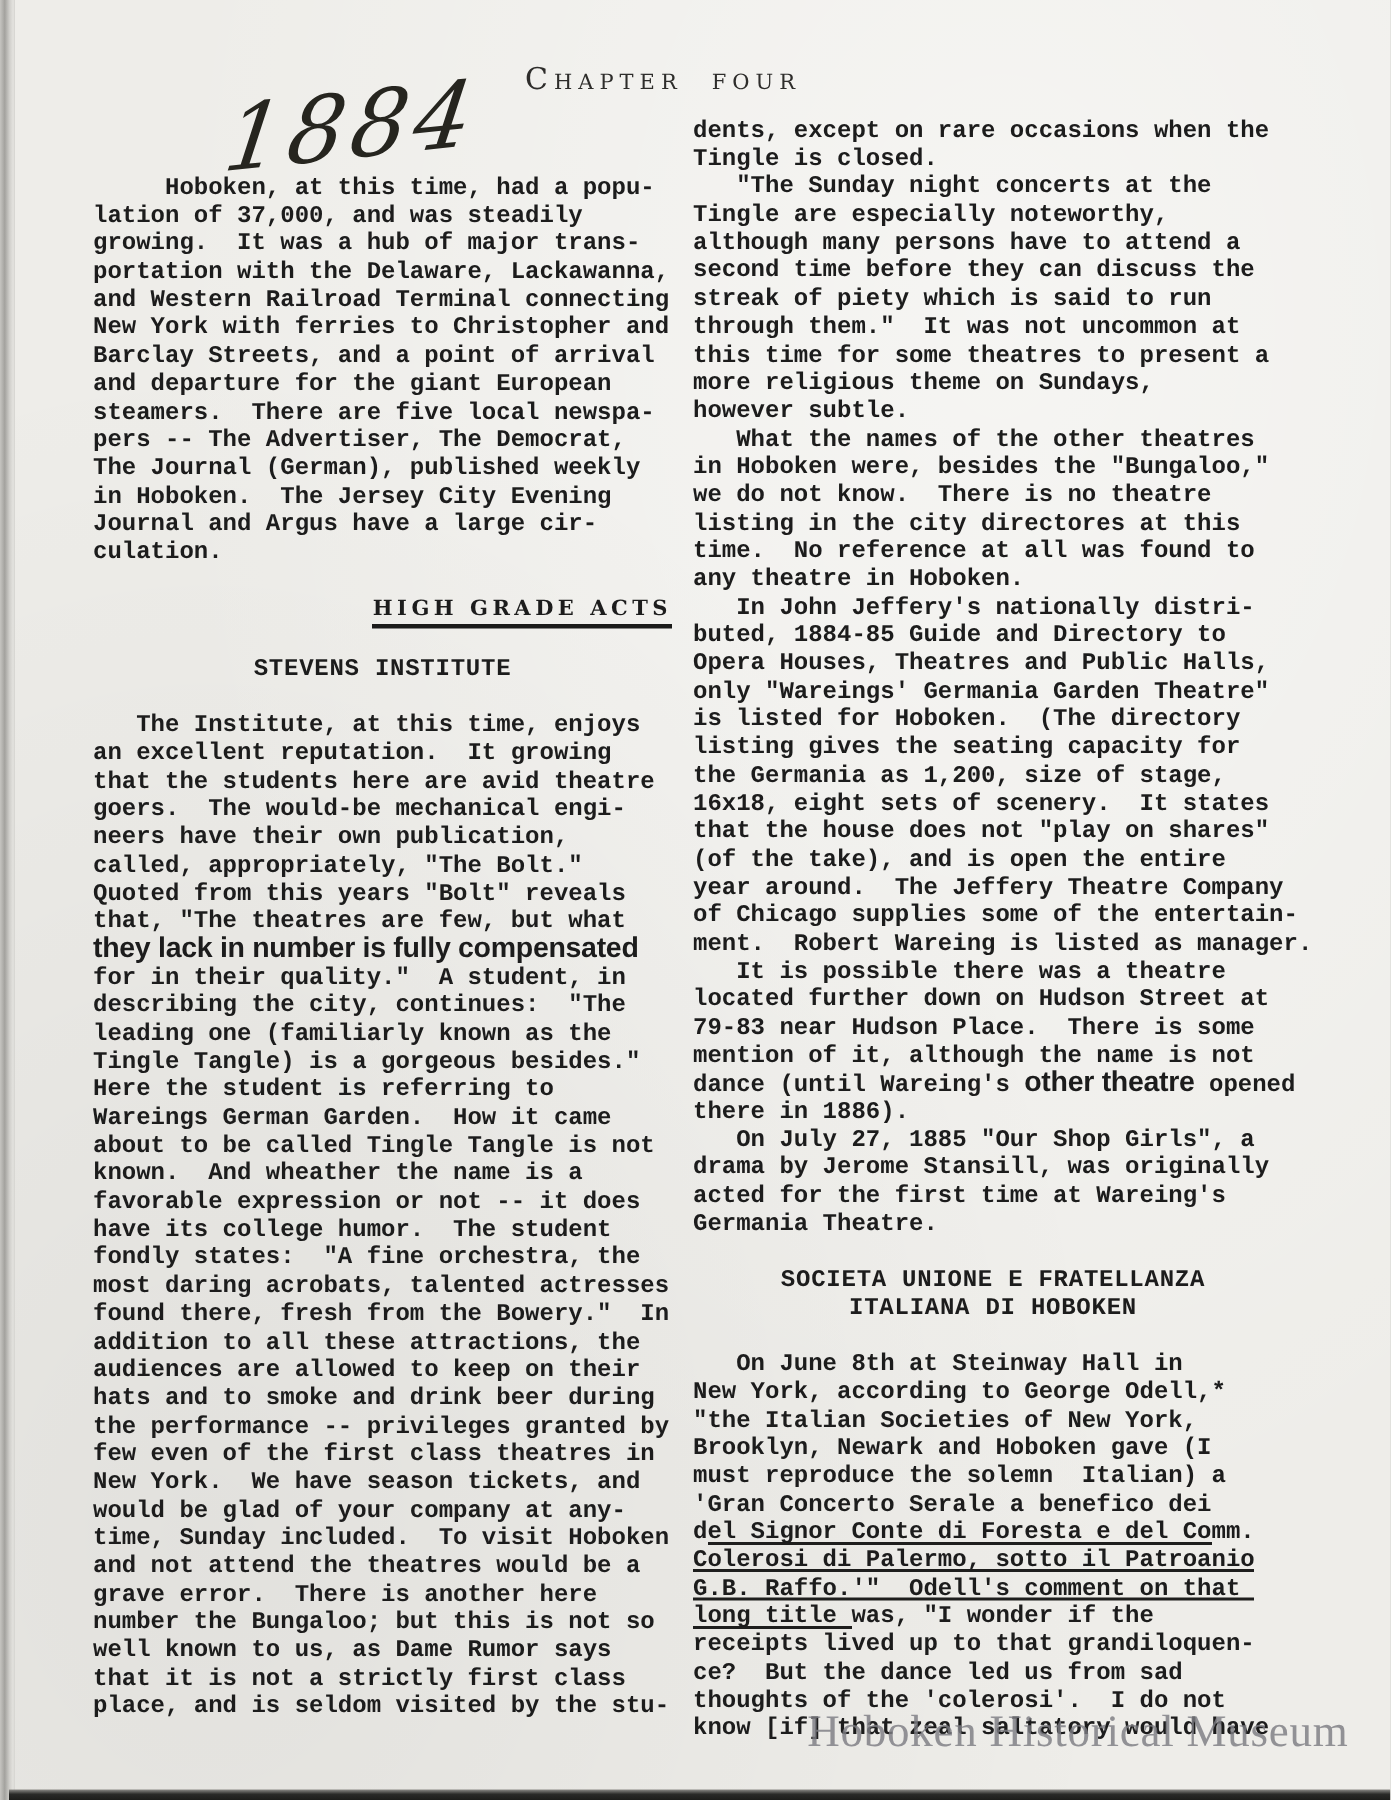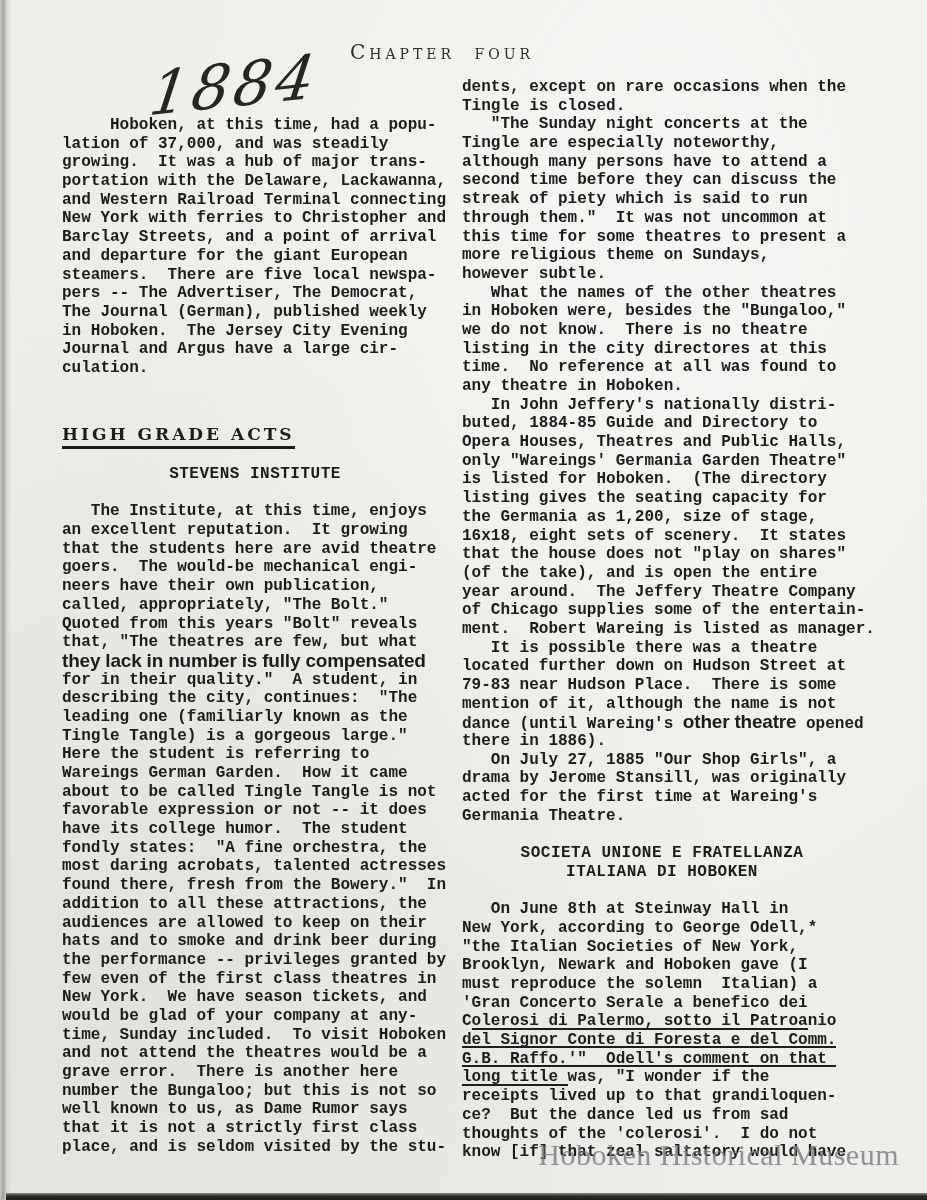--- a/index.html
+++ b/index.html
@@ -46,24 +46,24 @@
     height:18.7px;line-height:18.7px;
     min-height:18.7px;
   }
   .tline span{display:inline;}
   .u{border-bottom:2px solid #1e1e1d;padding-bottom:16px;}
   .alt{
     font-family:Liberation Sans, sans-serif;
     font-size:19px;font-weight:600;letter-spacing:-0.2px;
   }
   .h1{
-    text-align:left;white-space:normal;
+    text-align:right;white-space:normal;
     font-family:"DejaVu Serif","Liberation Serif",serif;
-    font-weight:bold;font-size:17px;letter-spacing:3px;
-    height:22px;line-height:20px;margin-top:28px;
+    font-weight:bold;font-size:14px;letter-spacing:3px;
+    height:22px;line-height:20px;
   }
   .h1 .u{border-bottom:3px solid #1b1b1a;padding-bottom:2px;}
   .h2{text-align:center;white-space:normal;letter-spacing:0.5px;}
   .watermark{
     position:absolute;right:28px;top:1138px;
     font-family:Liberation Serif, serif;
     font-size:30px;font-weight:400;letter-spacing:0.5px;
     color:rgba(125,125,130,0.82);
   }
 </style>
@@ -100,24 +100,25 @@
       <div class="tline"><span>that the students here are avid theatre</span></div>
       <div class="tline"><span>goers.  The would-be mechanical engi-</span></div>
       <div class="tline"><span>neers have their own publication,</span></div>
       <div class="tline"><span>called, appropriately, "The Bolt."</span></div>
       <div class="tline"><span>Quoted from this years "Bolt" reveals</span></div>
       <div class="tline"><span>that, "The theatres are few, but what</span></div>
       <div class="tline"><span class="alt">they lack in number is fully compensated</span></div>
       <div class="tline"><span>for in their quality."  A student, in</span></div>
       <div class="tline"><span>describing the city, continues:  "The</span></div>
       <div class="tline"><span>leading one (familiarly known as the</span></div>
-      <div class="tline"><span>Tingle Tangle) is a gorgeous large."</span></div>
+      <div class="tline"><span>Tingle Tangle) is a gorgeous besides."</span></div>
       <div class="tline"><span>Here the student is referring to</span></div>
       <div class="tline"><span>Wareings German Garden.  How it came</span></div>
       <div class="tline"><span>about to be called Tingle Tangle is not</span></div>
+      <div class="tline"><span>known.  And wheather the name is a</span></div>
       <div class="tline"><span>favorable expression or not -- it does</span></div>
       <div class="tline"><span>have its college humor.  The student</span></div>
       <div class="tline"><span>fondly states:  "A fine orchestra, the</span></div>
       <div class="tline"><span>most daring acrobats, talented actresses</span></div>
       <div class="tline"><span>found there, fresh from the Bowery."  In</span></div>
       <div class="tline"><span>addition to all these attractions, the</span></div>
       <div class="tline"><span>audiences are allowed to keep on their</span></div>
       <div class="tline"><span>hats and to smoke and drink beer during</span></div>
       <div class="tline"><span>the performance -- privileges granted by</span></div>
       <div class="tline"><span>few even of the first class theatres in</span></div>
@@ -175,22 +176,22 @@
       <div class="tline"><span></span></div>
       <div class="tline h2"><span>SOCIETA UNIONE E FRATELLANZA</span></div>
       <div class="tline h2"><span>ITALIANA DI HOBOKEN</span></div>
       <div class="tline"><span></span></div>
       <div class="tline"><span>   On June 8th at Steinway Hall in</span></div>
       <div class="tline"><span>New York, according to George Odell,*</span></div>
       <div class="tline"><span>"the Italian Societies of New York,</span></div>
       <div class="tline"><span>Brooklyn, Newark and Hoboken gave (I</span></div>
       <div class="tline"><span>must reproduce the solemn  Italian) a</span></div>
       <div class="tline"><span>'</span><span class="u">Gran Concerto Serale a benefico dei</span></div>
+      <div class="tline"><span class="u">del Signor Conte di Foresta e del Comm.</span></div>
       <div class="tline"><span class="u">Colerosi di Palermo, sotto il Patroanio</span></div>
-      <div class="tline"><span class="u">del Signor Conte di Foresta e del Comm.</span></div>
       <div class="tline"><span class="u">G.B. Raffo.</span><span>'"  Odell's comment on that</span></div>
       <div class="tline"><span>long title was, "I wonder if the</span></div>
       <div class="tline"><span>receipts lived up to that grandiloquen-</span></div>
       <div class="tline"><span>ce?  But the dance led us from sad</span></div>
       <div class="tline"><span>thoughts of the 'colerosi'.  I do not</span></div>
       <div class="tline"><span>know [if] that zeal saltatory would have</span></div>
     </div>
   <div class="watermark">Hoboken Historical Museum</div>
 </div>
 

